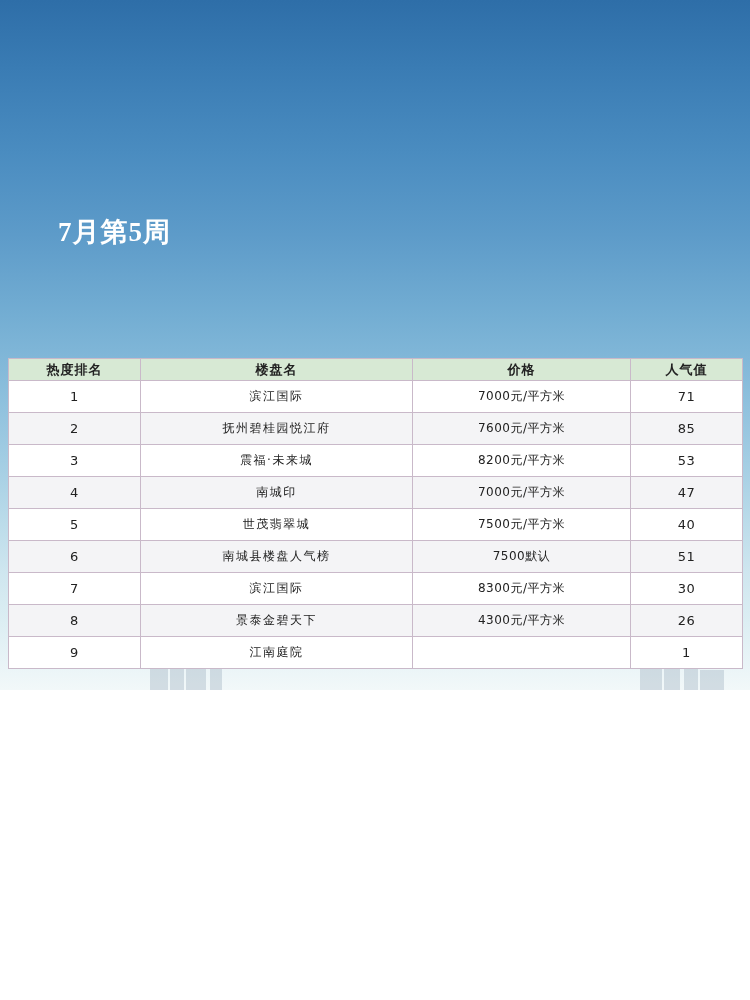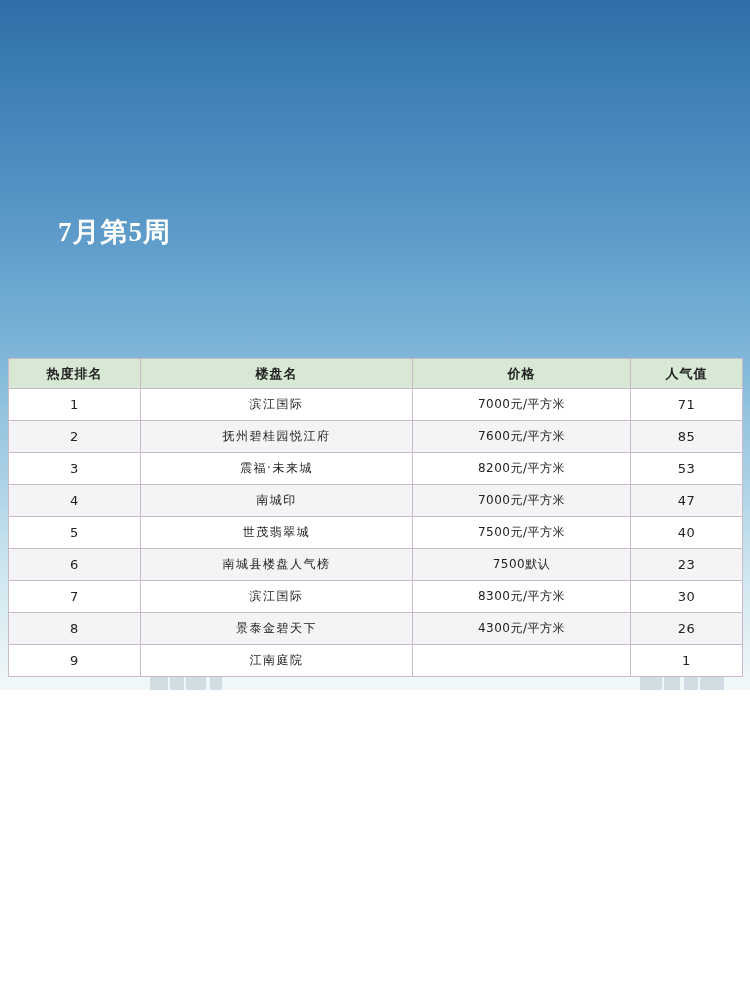--- a/index.html
+++ b/index.html
@@ -95,21 +95,21 @@
     background: #ffffff;
     font-family: "DejaVu Sans", "Liberation Sans", sans-serif;
   }
   col.c0 { width: 132px; }
   col.c1 { width: 272px; }
   col.c2 { width: 218px; }
   col.c3 { width: 112px; }
   thead th {
     background: #d7e9d4;
     border: 1px solid #c9b9c9;
-    height: 30px;
+    height: 22px;
     font-size: 13px;
     font-weight: bold;
     color: #222222;
     letter-spacing: 1px;
     text-align: center;
   }
   tbody td {
     border: 1px solid #c9b9c9;
     height: 32px;
     font-size: 12px;
@@ -188,21 +188,21 @@
         <tr>
           <td class="rank">5</td>
           <td class="name">世茂翡翠城</td>
           <td class="price">7500元/平方米</td>
           <td class="heat">40</td>
         </tr>
         <tr class="alt">
           <td class="rank">6</td>
           <td class="name">南城县楼盘人气榜</td>
           <td class="price">7500默认</td>
-          <td class="heat">23</td>
+          <td class="heat">51</td>
         </tr>
         <tr>
           <td class="rank">7</td>
           <td class="name">滨江国际</td>
           <td class="price">8300元/平方米</td>
           <td class="heat">30</td>
         </tr>
         <tr class="alt">
           <td class="rank">8</td>
           <td class="name">景泰金碧天下</td>

